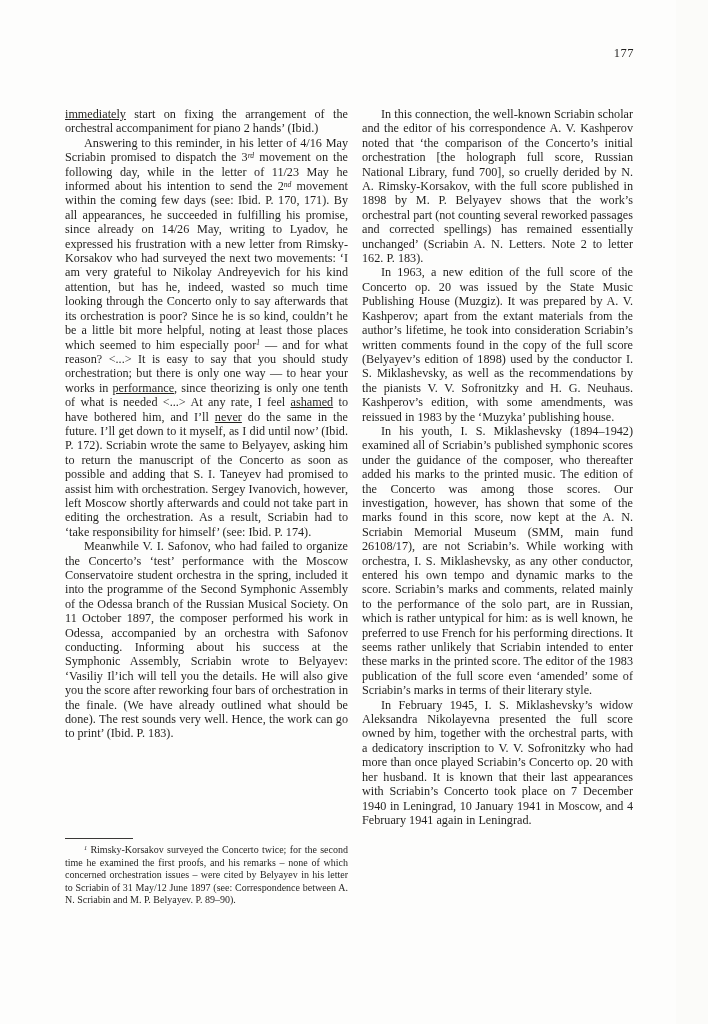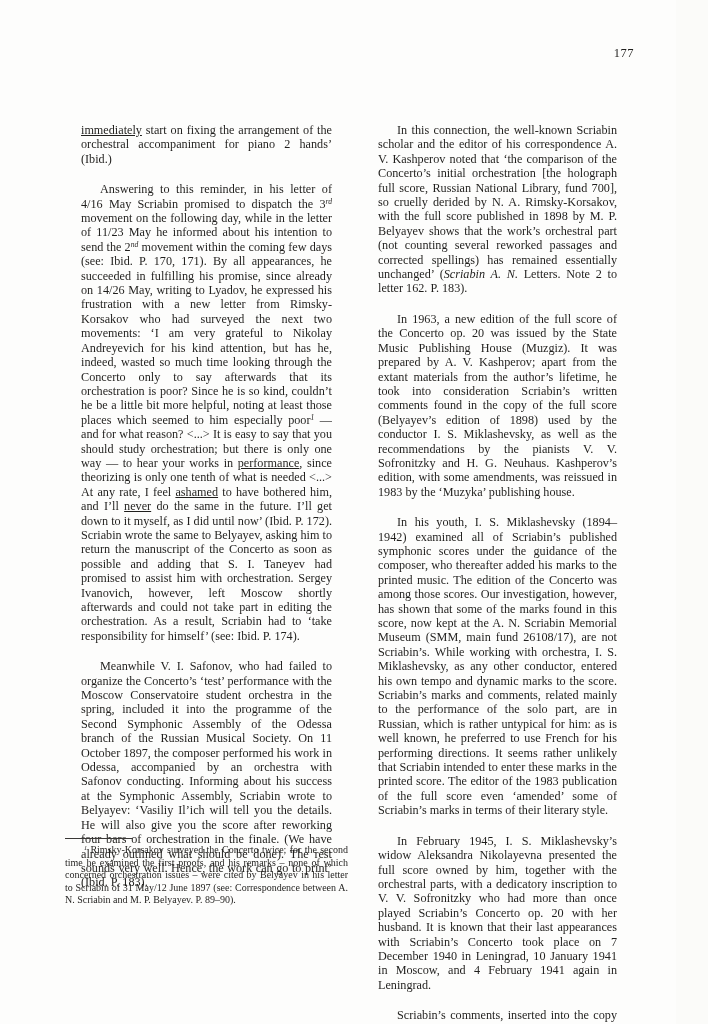--- a/index.html
+++ b/index.html
@@ -24,24 +24,24 @@
   }
   .col {
     position: absolute;
     top: 107px;
     text-align: justify;
     font-size: 12.2px;
     line-height: 14.4px;
   }
   .col-left  { left: 65px;  width: 283px; }
   .col-right { left: 362px; width: 271px; }
-  .col p { margin: 16px; padding: 0; }
+  .col p { margin: 0; padding: 0; }
   .col p.indent { text-indent: 19px; }
   .u { text-decoration: underline; text-underline-offset: 1px; }
-  .i { font-style: italic; }
+  .i { }
   sup {
     font-size: 0.62em;
     line-height: 0;
     vertical-align: baseline;
     position: relative;
     top: -0.45em;
     font-style: italic;
   }
   .footnote-block {
     position: absolute;
@@ -70,20 +70,19 @@
       <p><span class="u">immediately</span><span> start on fixing the arrangement of the orchestral accompaniment for piano 2 hands’ (Ibid.)</span></p>
       <p class="indent"><span>Answering to this reminder, in his letter of 4/16 May Scriabin promised to dispatch the 3</span><sup>rd</sup><span> movement on the following day, while in the letter of 11/23 May he informed about his intention to send the 2</span><sup>nd</sup><span> movement within the coming few days (see: Ibid. P. 170, 171). By all appearances, he succeeded in fulfilling his promise, since already on 14/26 May, writing to Lyadov, he expressed his frustration with a new letter from Rimsky-Korsakov who had surveyed the next two movements: ‘I am very grateful to Nikolay Andreyevich for his kind attention, but has he, indeed, wasted so much time looking through the Concerto only to say afterwards that its orchestration is poor? Since he is so kind, couldn’t he be a little bit more helpful, noting at least those places which seemed to him especially poor</span><sup>1</sup><span> — and for what reason? &lt;...&gt; It is easy to say that you should study orchestration; but there is only one way — to hear your works in </span><span class="u">performance</span><span>, since theorizing is only one tenth of what is needed &lt;...&gt; At any rate, I feel </span><span class="u">ashamed</span><span> to have bothered him, and I’ll </span><span class="u">never</span><span> do the same in the future. I’ll get down to it myself, as I did until now’ (Ibid. P. 172). Scriabin wrote the same to Belyayev, asking him to return the manuscript of the Concerto as soon as possible and adding that S. I. Taneyev had promised to assist him with orchestration. Sergey Ivanovich, however, left Moscow shortly afterwards and could not take part in editing the orchestration. As a result, Scriabin had to ‘take responsibility for himself’ (see: Ibid. P. 174).</span></p>
       <p class="indent"><span>Meanwhile V. I. Safonov, who had failed to organize the Concerto’s ‘test’ performance with the Moscow Conservatoire student orchestra in the spring, included it into the programme of the Second Symphonic Assembly of the Odessa branch of the Russian Musical Society. On 11 October 1897, the composer performed his work in Odessa, accompanied by an orchestra with Safonov conducting. Informing about his success at the Symphonic Assembly, Scriabin wrote to Belyayev: ‘Vasiliy Il’ich will tell you the details. He will also give you the score after reworking four bars of orchestration in the finale. (We have already outlined what should be done). The rest sounds very well. Hence, the work can go to print’ (Ibid. P. 183).</span></p>
     </div>
 
   <div class="col col-right">
       <p class="indent"><span>In this connection, the well-known Scriabin scholar and the editor of his correspondence A. V. Kashperov noted that ‘the comparison of the Concerto’s initial orchestration [the holograph full score, Russian National Library, fund 700], so cruelly derided by N. A. Rimsky-Korsakov, with the full score published in 1898 by M. P. Belyayev shows that the work’s orchestral part (not counting several reworked passages and corrected spellings) has remained essentially unchanged’ (</span><span class="i">Scriabin A. N.</span><span> Letters. Note 2 to letter 162. P. 183).</span></p>
       <p class="indent"><span>In 1963, a new edition of the full score of the Concerto op. 20 was issued by the State Music Publishing House (Muzgiz). It was prepared by A. V. Kashperov; apart from the extant materials from the author’s lifetime, he took into consideration Scriabin’s written comments found in the copy of the full score (Belyayev’s edition of 1898) used by the conductor I. S. Miklashevsky, as well as the recommendations by the pianists V. V. Sofronitzky and H. G. Neuhaus. Kashperov’s edition, with some amendments, was reissued in 1983 by the ‘Muzyka’ publishing house.</span></p>
       <p class="indent"><span>In his youth, I. S. Miklashevsky (1894–1942) examined all of Scriabin’s published symphonic scores under the guidance of the composer, who thereafter added his marks to the printed music. The edition of the Concerto was among those scores. Our investigation, however, has shown that some of the marks found in this score, now kept at the A. N. Scriabin Memorial Museum (SMM, main fund 26108/17), are not Scriabin’s. While working with orchestra, I. S. Miklashevsky, as any other conductor, entered his own tempo and dynamic marks to the score. Scriabin’s marks and comments, related mainly to the performance of the solo part, are in Russian, which is rather untypical for him: as is well known, he preferred to use French for his performing directions. It seems rather unlikely that Scriabin intended to enter these marks in the printed score. The editor of the 1983 publication of the full score even ‘amended’ some of Scriabin’s marks in terms of their literary style.</span></p>
       <p class="indent"><span>In February 1945, I. S. Miklashevsky’s widow Aleksandra Nikolayevna presented the full score owned by him, together with the orchestral parts, with a dedicatory inscription to V. V. Sofronitzky who had more than once played Scriabin’s Concerto op. 20 with her husband. It is known that their last appearances with Scriabin’s Concerto took place on 7 December 1940 in Leningrad, 10 January 1941 in Moscow, and 4 February 1941 again in Leningrad.</span></p>
-      <p class="indent"><span>Scriabin’s comments, inserted into the copy of the Concerto’s full score owned by I. S. Miklashevsky, are listed in this edition separately.</span></p>
     </div>
 
   <div class="footnote-block">
     <div class="fn-rule"></div>
     <p class="footnote"><sup>1</sup><span> Rimsky-Korsakov surveyed the Concerto twice; for the second time he examined the first proofs, and his remarks – none of which concerned orchestration issues – were cited by Belyayev in his letter to Scriabin of 31 May/12 June 1897 (see: Correspondence between A. N. Scriabin and M. P. Belyayev. P. 89–90).</span></p>
   </div>
 </div>
 
 </body></html>

